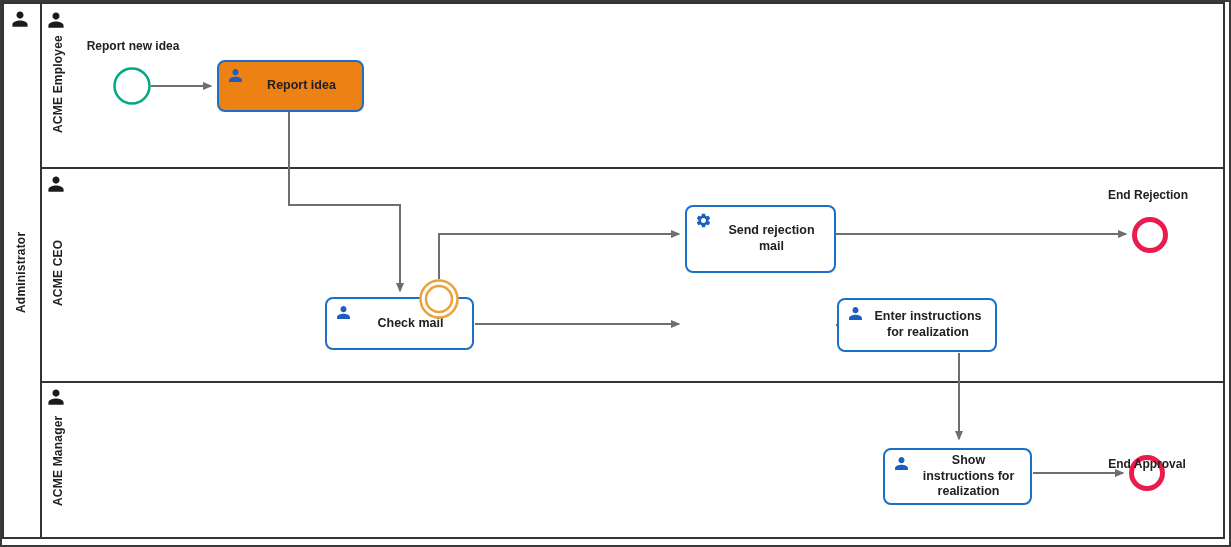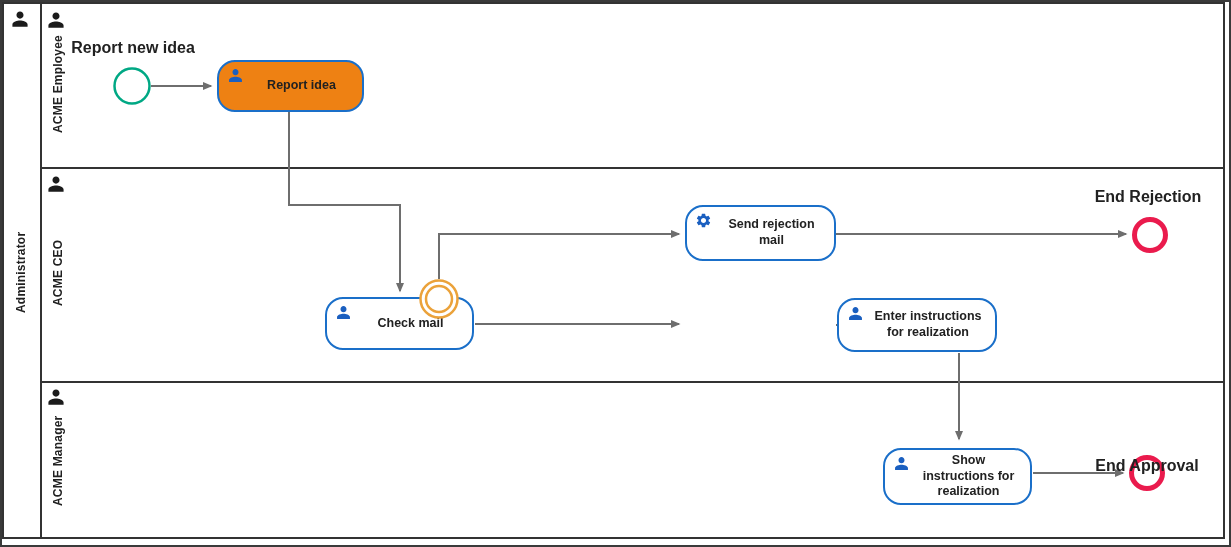--- a/index.html
+++ b/index.html
@@ -22,40 +22,40 @@
   }
   .v-label{
     position:absolute;display:flex;align-items:center;justify-content:center;
     writing-mode:vertical-rl;transform:rotate(180deg);
     font-weight:bold;font-size:12px;letter-spacing:.2px;white-space:nowrap;
   }
   .head-icon{position:absolute;width:20px;height:20px;}
   .head-icon svg{width:100%;height:100%;fill:#1b1b1b;}
   .task{
     position:absolute;z-index:2;background:#fff;
-    border:2px solid var(--task-border-blue,#1a6fc9);border-radius:18px;
+    border:2px solid var(--task-border-blue,#1a6fc9);border-radius:8px;
     display:flex;align-items:center;justify-content:center;text-align:center;
     font-weight:bold;font-size:12.5px;line-height:1.25;box-sizing:border-box;
   }
   .task.orange{background:var(--task-orange,#ee8113);}
   .task .node-icon{position:absolute;top:5px;left:8px;width:17px;height:17px;}
   .task .node-icon svg{width:100%;height:100%;fill:var(--icon-blue,#1a5fc0);}
   .task .task-label{padding:0 8px 0 30px;}
   svg.layer{position:absolute;left:0;top:0;width:1231px;height:547px;pointer-events:none;}
   svg.connectors{z-index:1;}
   svg.events{z-index:3;}
   .flow{stroke:var(--flow-gray,#6e6e6e);stroke-width:2;fill:none;}
   .arrowhead{fill:var(--flow-gray,#6e6e6e);}
   .evt-start{stroke:var(--start-green,#00a884);stroke-width:2.5;fill:#fff;}
   .evt-boundary{stroke:var(--boundary-orange,#eba23a);stroke-width:2.5;fill:#fff;}
   .evt-boundary-inner{stroke:var(--boundary-orange,#eba23a);stroke-width:2.5;fill:none;}
   .evt-end{stroke:var(--end-red,#ea1b4d);stroke-width:5;fill:#fff;}
   .evt-label{
     position:absolute;z-index:3;width:170px;text-align:center;
-    font-weight:bold;font-size:16px;
+    font-weight:bold;font-size:12px;
   }
 </style>
 </head>
 <body>
 
 <svg width="0" height="0" style="position:absolute">
   <defs>
     <g id="person-glyph">
       <path d="M12 11.6c2.35 0 4.25-1.95 4.25-4.35S14.35 2.9 12 2.9 7.75 4.85 7.75 7.25 9.65 11.6 12 11.6zm0 2.1c-3.2 0-9.1 1.6-9.1 4.75V21.2h18.2v-2.75c0-3.15-5.9-4.75-9.1-4.75z"></path>
     </g>
@@ -126,21 +126,21 @@
   </div>
 
   <div class="task" style="left:323px;top:295px;width:149px;height:53px;">
     <span class="node-icon">
       <svg viewBox="0 0 24 24">
           <use href="#person-glyph"></use>
         </svg></span>
     <span class="task-label">Check mail</span>
   </div>
 
-  <div class="task" style="left:683px;top:203px;width:151px;height:56px;">
+  <div class="task" style="left:683px;top:203px;width:151px;height:68px;">
     <span class="node-icon">
       <svg viewBox="0 0 24 24">
           <use href="#gear-glyph"></use>
         </svg></span>
     <span class="task-label">Send rejection mail</span>
   </div>
 
 
   <div class="task" style="left:835px;top:296px;width:160px;height:54px;">
     <span class="node-icon">

